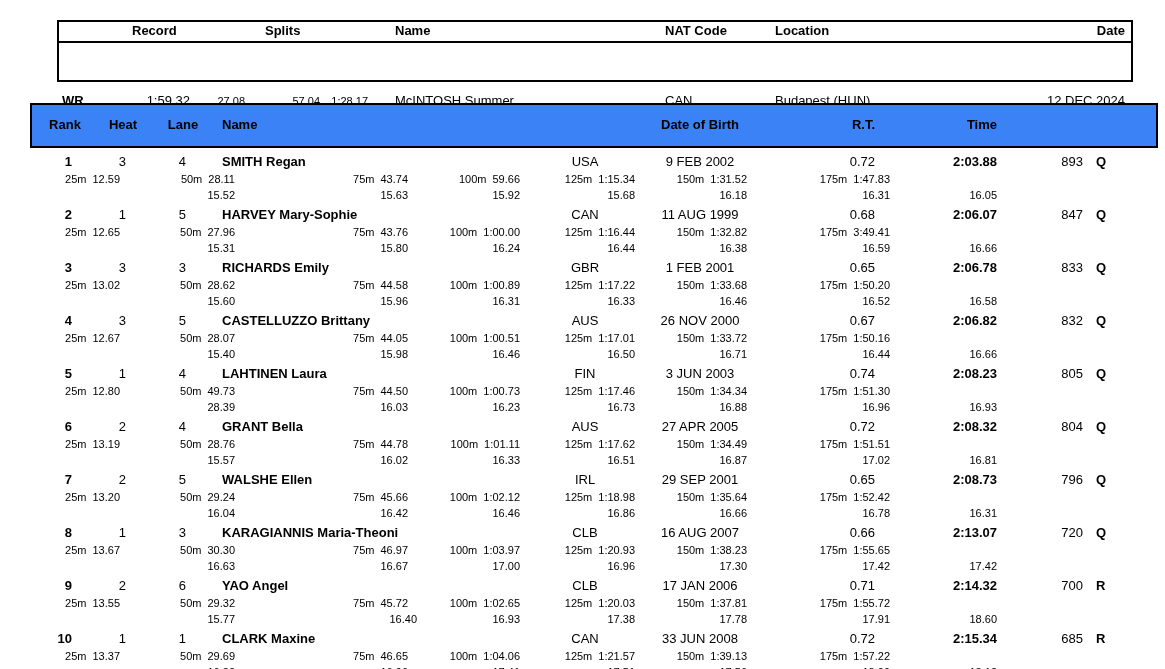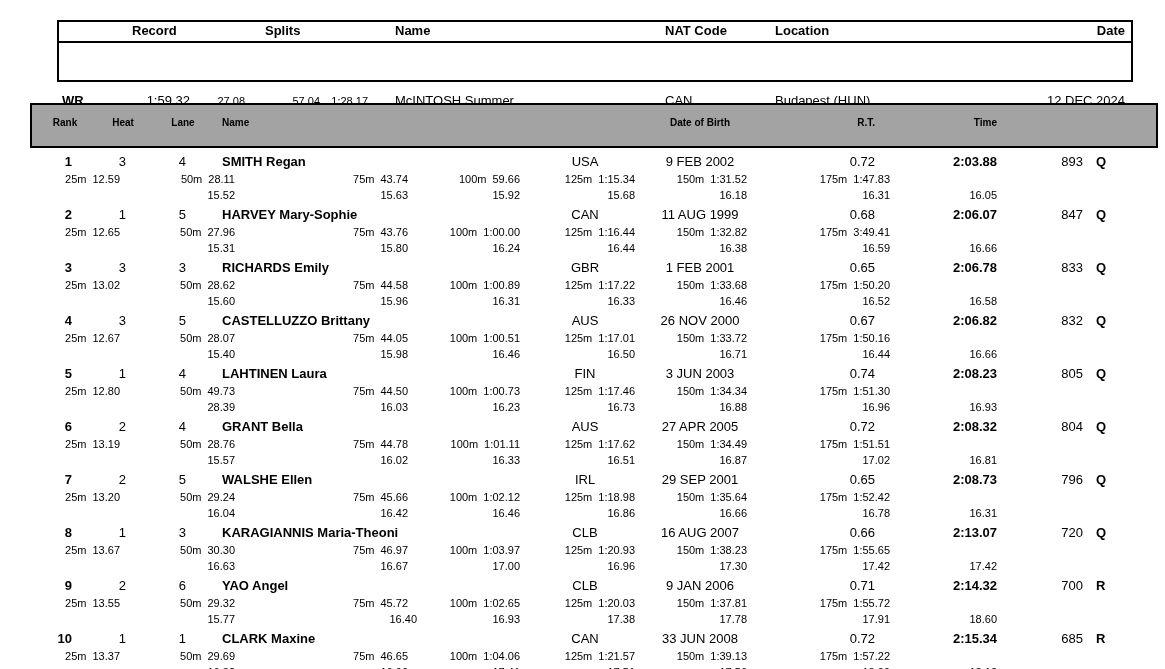--- a/index.html
+++ b/index.html
@@ -20,21 +20,21 @@
   }
   #record-table .rec-head{
     position:absolute;top:0;left:0;right:0;height:19px;
     border-bottom:2px solid #000;font-size:13px;font-weight:bold;
   }
   #record-table .rec-row{position:absolute;left:0;right:0;height:19px;font-size:13px;margin-top:48px;}
   #record-table .sm{font-size:11px;}
   
   #results-header{
     position:absolute;left:30px;top:103px;width:1124px;height:41px;
-    border:2px solid #000;background:#a3a3a3;font-size:10px;font-weight:bold;
+    border:2px solid #000;background:#3b82f6;font-size:13px;font-weight:bold;
   }
   #results-header .two{line-height:16px;}
   
   #rows{position:absolute;left:0;top:154px;width:1165px;height:600px;}
   .row-block{position:absolute;left:0;width:1165px;height:53px;}
   .l1{font-size:13px;}
   .l2{font-size:11px;}
   .sl{padding-right:6px;}
 </style>
 </head>
@@ -293,21 +293,21 @@
       <span class="abs l2 r" style="left:647px;top:35px;width:100px">17.30</span>
       <span class="abs l2 r" style="left:790px;top:35px;width:100px">17.42</span>
       <span class="abs l2 r" style="left:897px;top:35px;width:100px">17.42</span>
     </div>
     <div class="row-block" style="top: 424px;">
       <span class="abs l1 r b" style="left:30px;top:0;width:42px">9</span>
       <span class="abs l1 r" style="left:88px;top:0;width:38px">2</span>
       <span class="abs l1 r" style="left:148px;top:0;width:38px">6</span>
       <span class="abs l1 b" style="left:222px;top:0">YAO Angel</span>
       <span class="abs l1 c" style="left:535px;top:0;width:100px">CLB</span>
-      <span class="abs l1 c" style="left:638px;top:0;width:124px">9 JAN 2006</span>
+      <span class="abs l1 c" style="left:638px;top:0;width:124px">17 JAN 2006</span>
       <span class="abs l1 r" style="left:795px;top:0;width:80px">0.71</span>
       <span class="abs l1 r b" style="left:897px;top:0;width:100px">2:14.32</span>
       <span class="abs l1 r" style="left:1018px;top:0;width:65px">700</span>
       <span class="abs l1 b" style="left:1096px;top:0">R</span>
       <span class="abs l2 r" style="left:0px;top:19px;width:120px"><span class="sl">25m</span><span>13.55</span></span>
       <span class="abs l2 r" style="left:115px;top:19px;width:120px"><span class="sl">50m</span><span>29.32</span></span>
       <span class="abs l2 r" style="left:288px;top:19px;width:120px"><span class="sl">75m</span><span>45.72</span></span>
       <span class="abs l2 r" style="left:400px;top:19px;width:120px"><span class="sl">100m</span><span>1:02.65</span></span>
       <span class="abs l2 r" style="left:515px;top:19px;width:120px"><span class="sl">125m</span><span>1:20.03</span></span>
       <span class="abs l2 r" style="left:627px;top:19px;width:120px"><span class="sl">150m</span><span>1:37.81</span></span>

